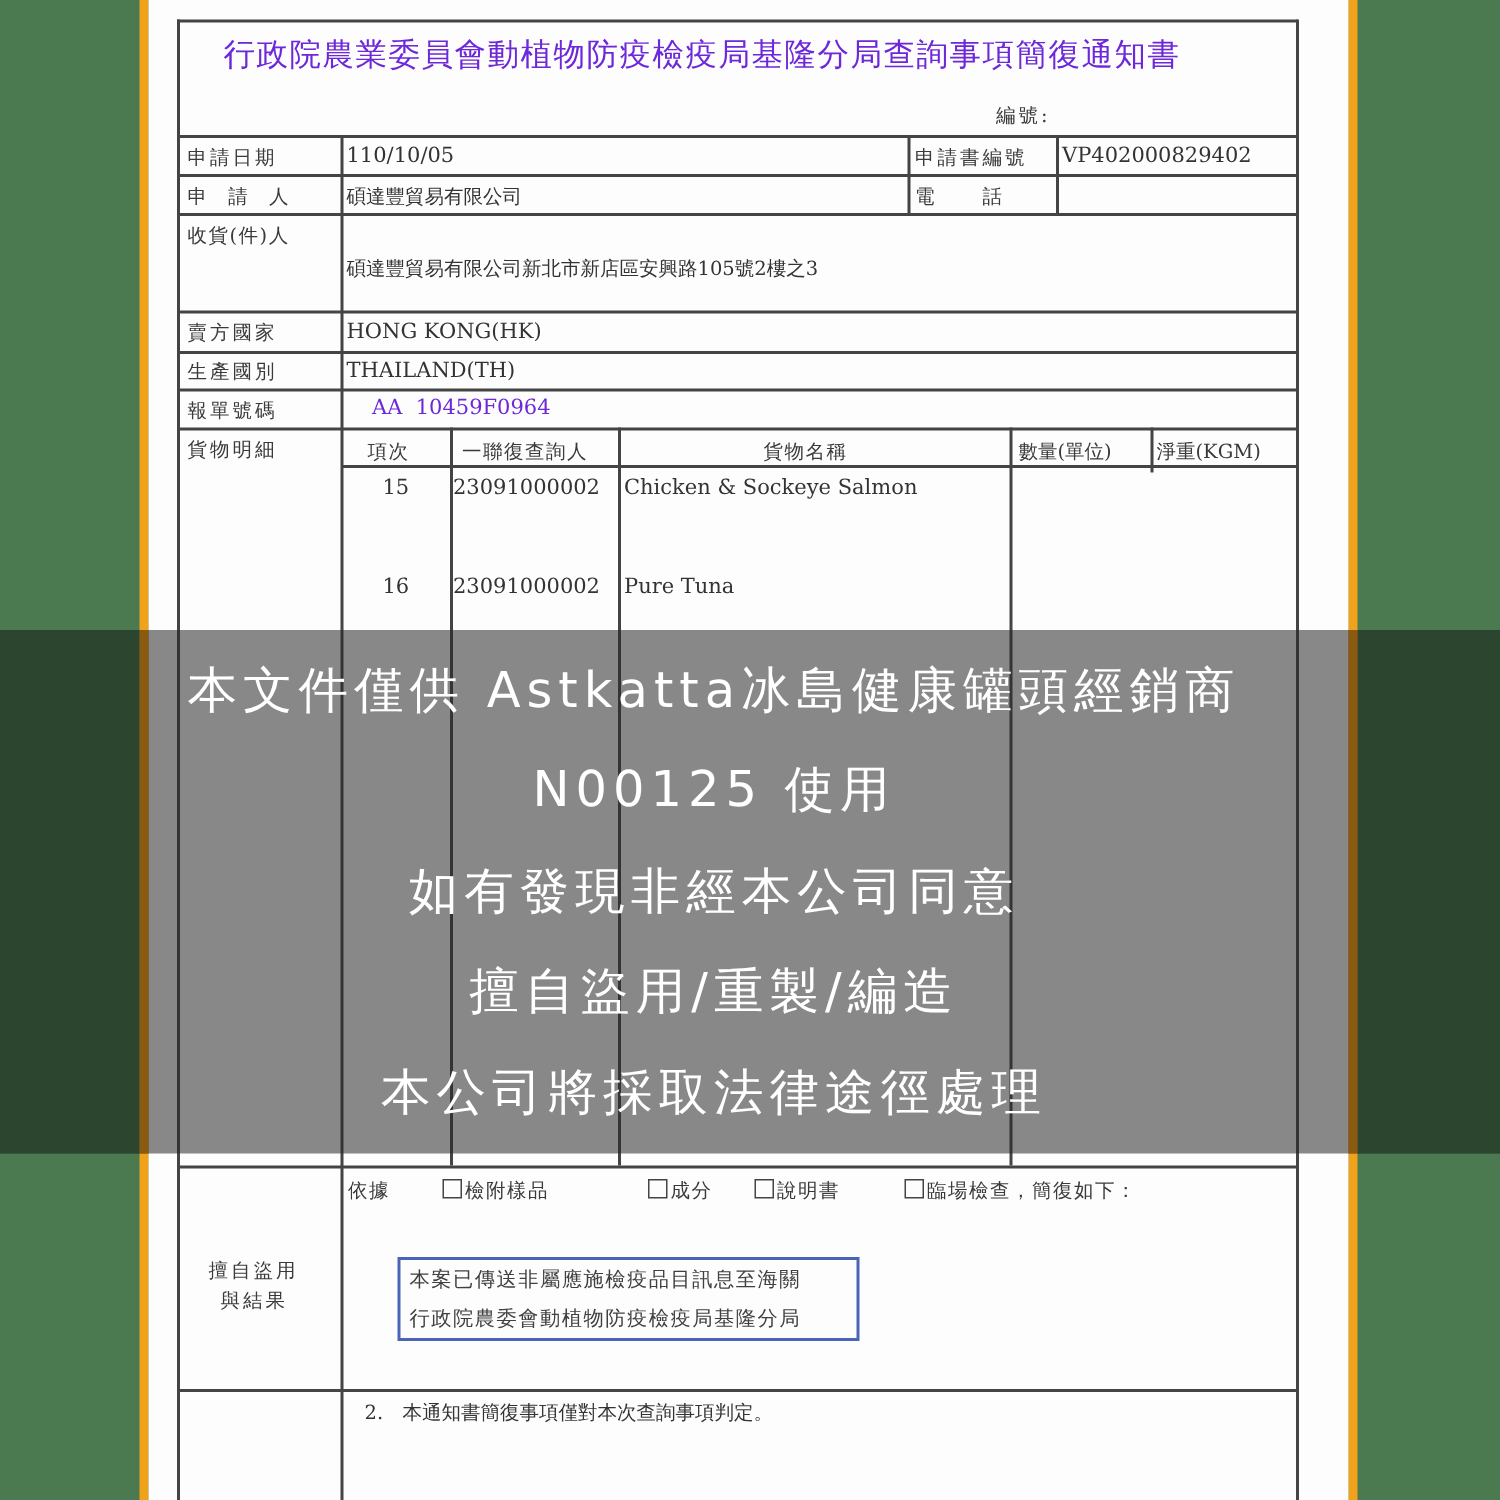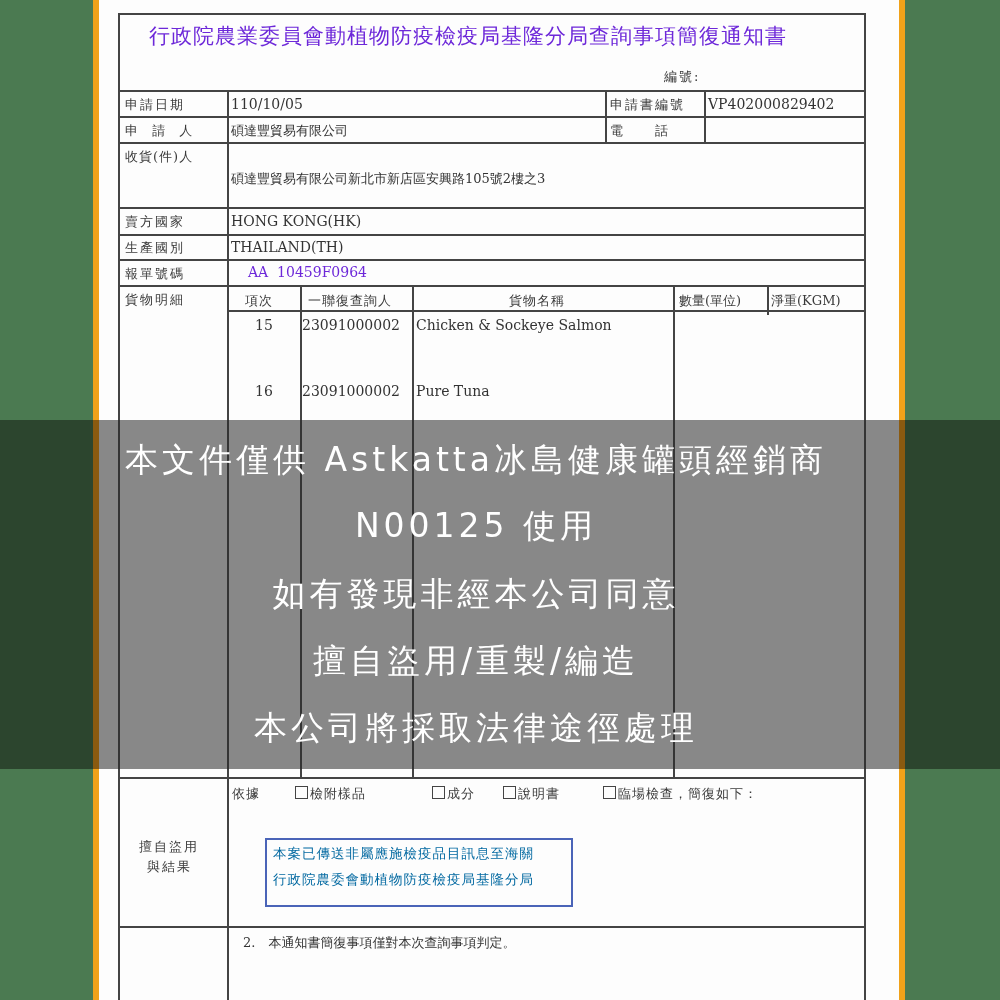--- a/index.html
+++ b/index.html
@@ -21,22 +21,22 @@
   
   .line { position: absolute; background: #444; }
   .h { height: 2px; }
   .v { width: 2px; }
   .txt { position: absolute; color: #333; white-space: nowrap; }
   .title { font-size: 21px; letter-spacing: 1px; color: #6d28d9; }
   .lbl { font-size: 13px; letter-spacing: 2px; color: #3a3a3a; }
   .val { font-size: 14px; color: #333; }
   .cb { display: inline-block; width: 11px; height: 11px; border: 1px solid #444; vertical-align: -1px; margin-right: 2px; }
   .stamp {
-    position: absolute; left: 166px; top: 838px; width: 308px; height: 69px;
-    border: 2px solid #4a64b8; color: #0369a1; font-size: 13.5px; line-height: 26px;
+    position: absolute; left: 166px; top: 838px; width: 308px; height: 56px;
+    border: 2px solid #4a64b8; color: #404040; font-size: 13.5px; line-height: 26px;
     padding: 0 0 0 6px; box-sizing: border-box; letter-spacing: 1px;
   }
   .notes { font-size: 13px; line-height: 21px; color: #333; }
   .overlay {
     position: absolute; left: 0; top: 420px; width: 1000px; height: 349px;
     background: rgba(40, 40, 40, 0.55);
   }
   .overlay-side { position: absolute; top: 420px; height: 349px; background: #2c452e; }
   .overlay-side.left { left: 0; width: 93px; }
   .overlay-side.right { left: 905px; right: 0; }

